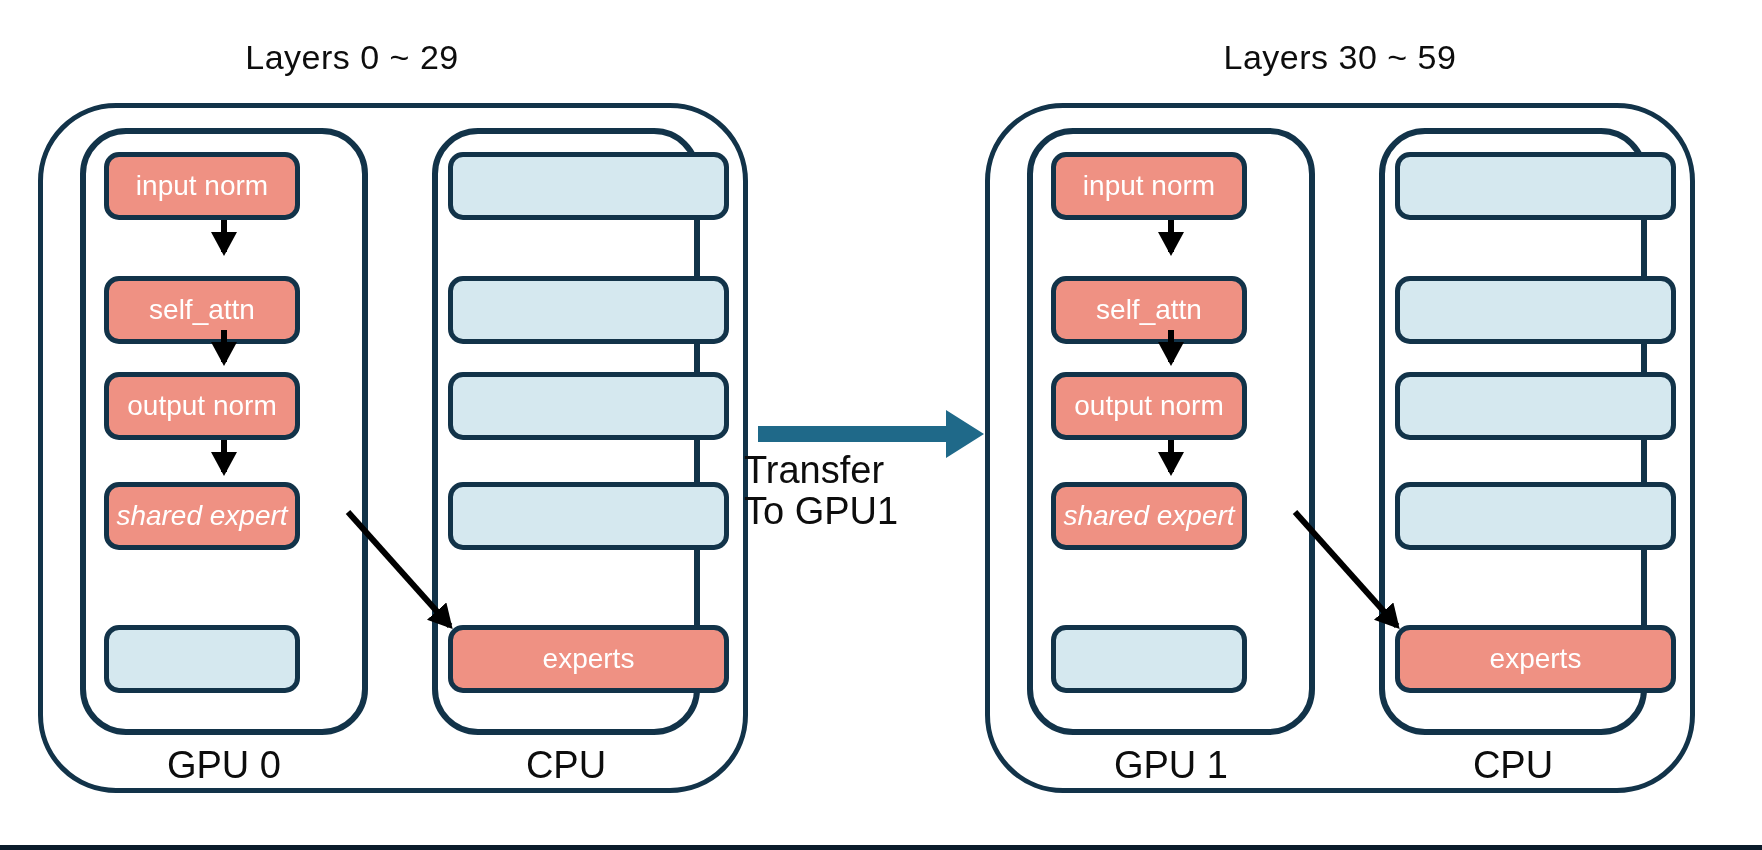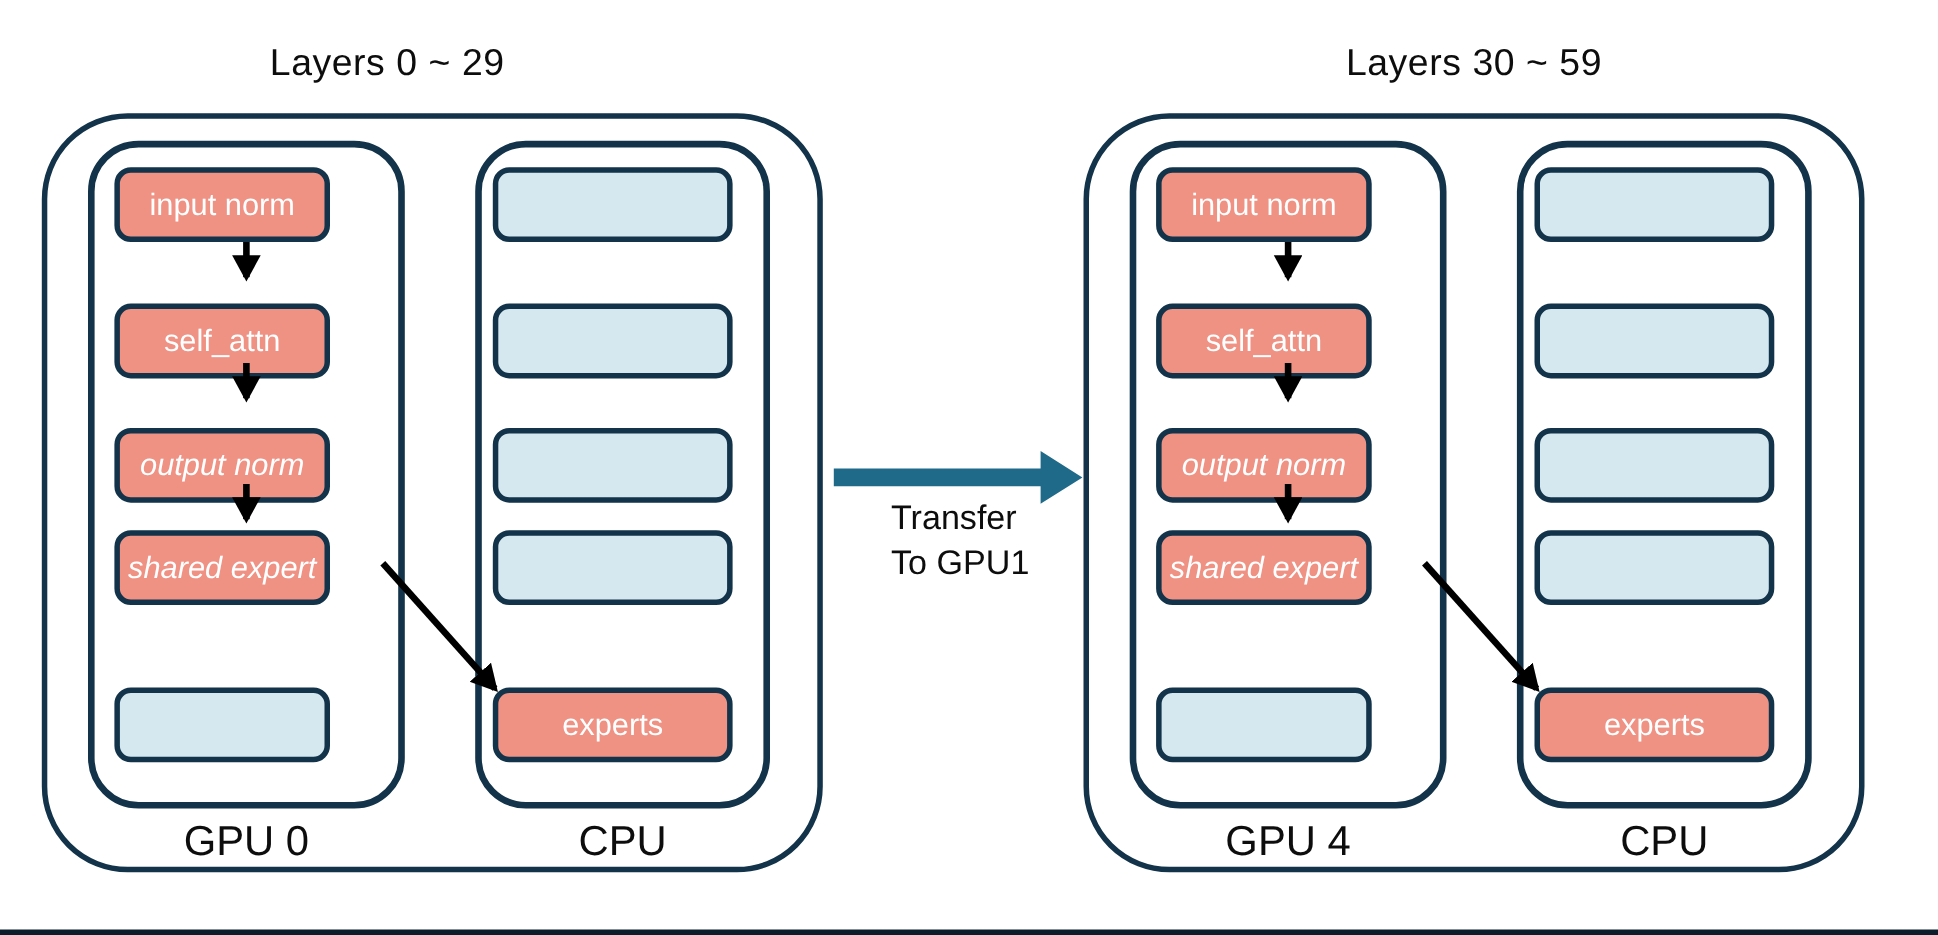--- a/index.html
+++ b/index.html
@@ -41,32 +41,32 @@
   .inner-container.cpu{left:432px;width:268px;}
   .node{
     position:absolute;height:68px;border:5px solid var(--border-dark);
     border-radius:15px;box-sizing:border-box;
     display:flex;align-items:center;justify-content:center;
     font-size:28px;color:var(--text-light);
   }
   .node.salmon{background:var(--box-salmon);}
   .node.blue{background:var(--box-blue);}
   .gpu-col{left:104px;width:196px;}
-  .cpu-col{left:448px;width:218px;}
-  .r1{top:152px;} .r2{top:276px;} .r3{top:389px;font-style:italic;} .r4{top:482px;font-style:italic;} .r5{top:625px;}
+  .cpu-col{left:448px;width:281px;}
+  .r1{top:152px;} .r2{top:276px;} .r3{top:372px;} .r4{top:482px;font-style:italic;} .r5{top:625px;}
   .col-label{
     position:absolute;top:742px;height:46px;display:flex;align-items:center;justify-content:center;
     font-size:38px;color:var(--text-dark);
   }
   .col-label.gpu{left:80px;width:288px;}
   .col-label.cpu{left:432px;width:268px;}
   .arrow-layer{position:absolute;left:0;top:0;width:1762px;height:850px;pointer-events:none;}
   .transfer-label{
-    position:absolute;left:810px;top:450px;width:200px;
-    font-size:31px;line-height:41px;color:var(--text-dark);
+    position:absolute;left:744px;top:450px;width:200px;
+    font-size:38px;line-height:41px;color:var(--text-dark);
   }
   .bottom-line{
     position:absolute;left:0;bottom:0;width:1762px;height:5px;background:var(--bottom-line);
   }
 </style>
 </head>
 <body>
 
 <div class="canvas">
 
@@ -94,21 +94,21 @@
   <div class="group right">
     <div class="group-title">Layers 30 ~ 59</div>
     <div class="outer-container"></div>
 
     <div class="inner-container gpu"></div>
     <div class="node salmon gpu-col r1">input norm</div>
     <div class="node salmon gpu-col r2">self_attn</div>
     <div class="node salmon gpu-col r3">output norm</div>
     <div class="node salmon gpu-col r4">shared expert</div>
     <div class="node blue gpu-col r5"></div>
-    <div class="col-label gpu">GPU 4</div>
+    <div class="col-label gpu">GPU 1</div>
 
     <div class="inner-container cpu"></div>
     <div class="node blue cpu-col r1"></div>
     <div class="node blue cpu-col r2"></div>
     <div class="node blue cpu-col r3"></div>
     <div class="node blue cpu-col r4"></div>
     <div class="node salmon cpu-col r5">experts</div>
     <div class="col-label cpu">CPU</div>
   </div>
 

